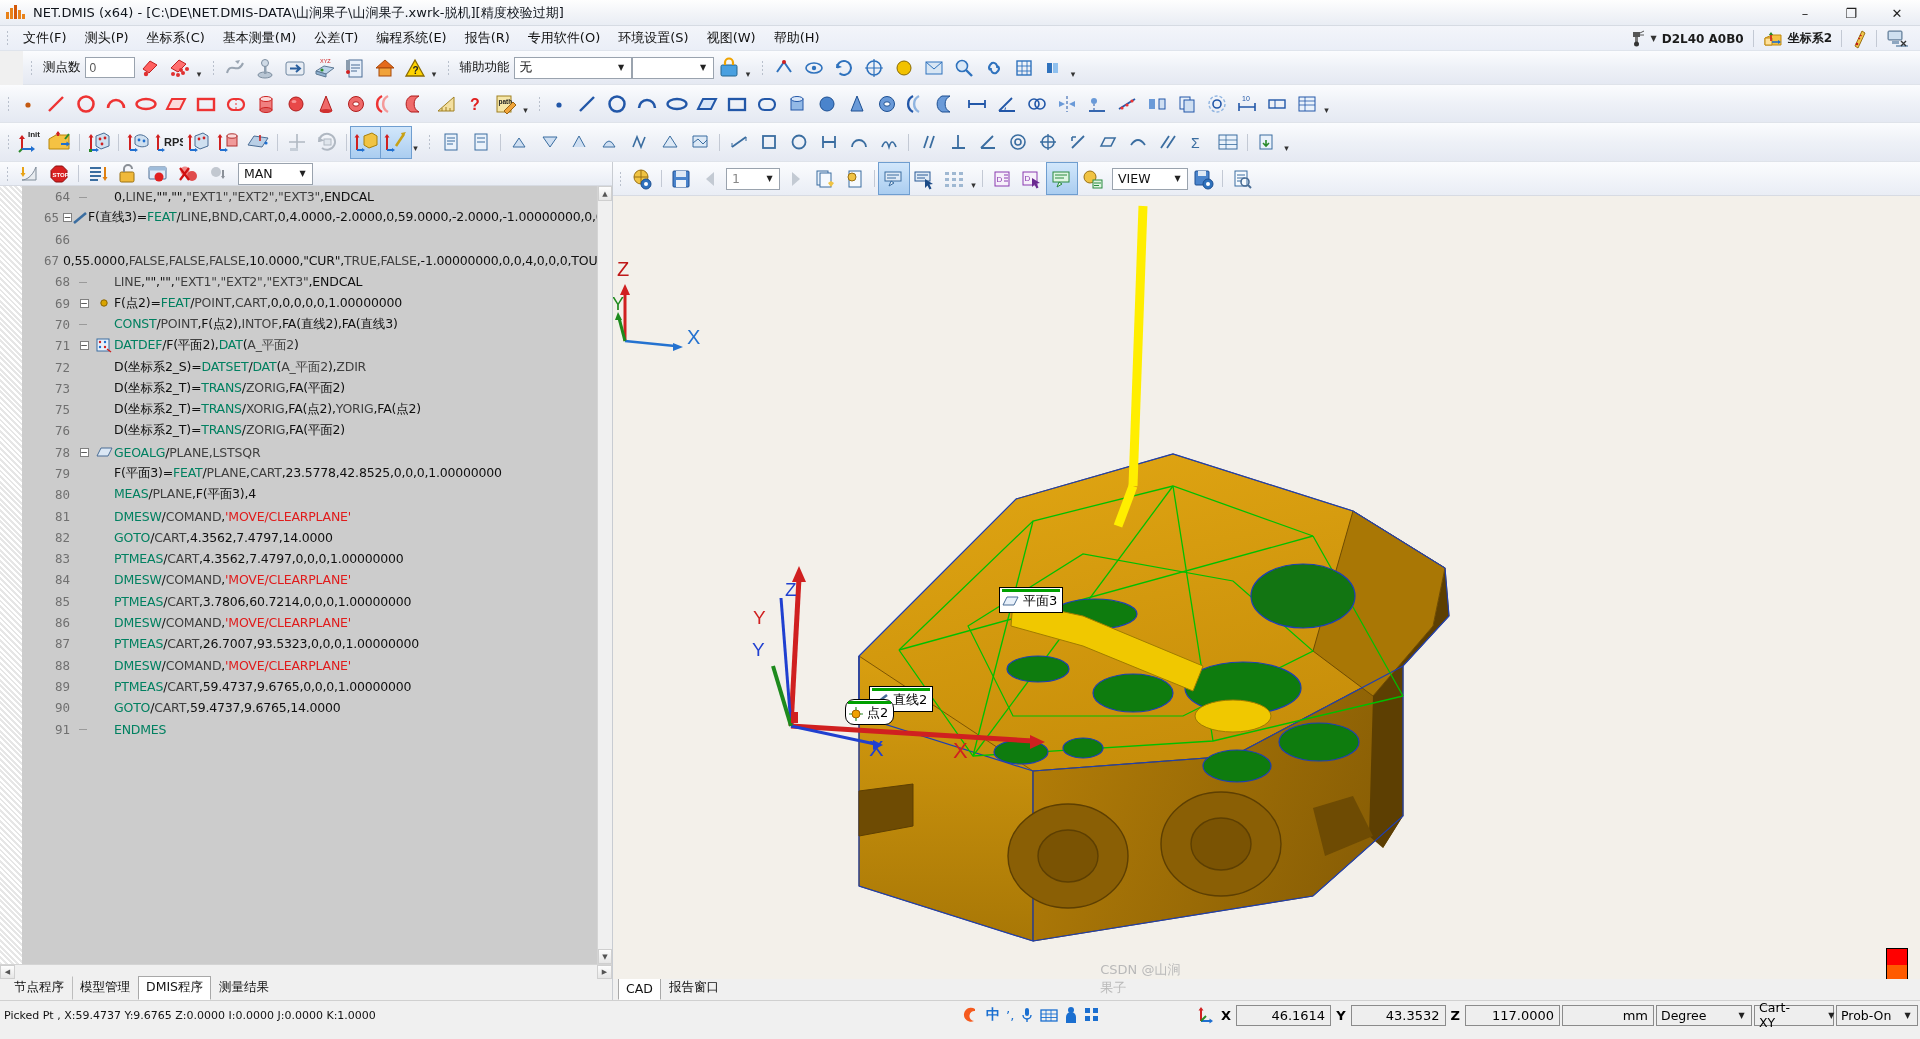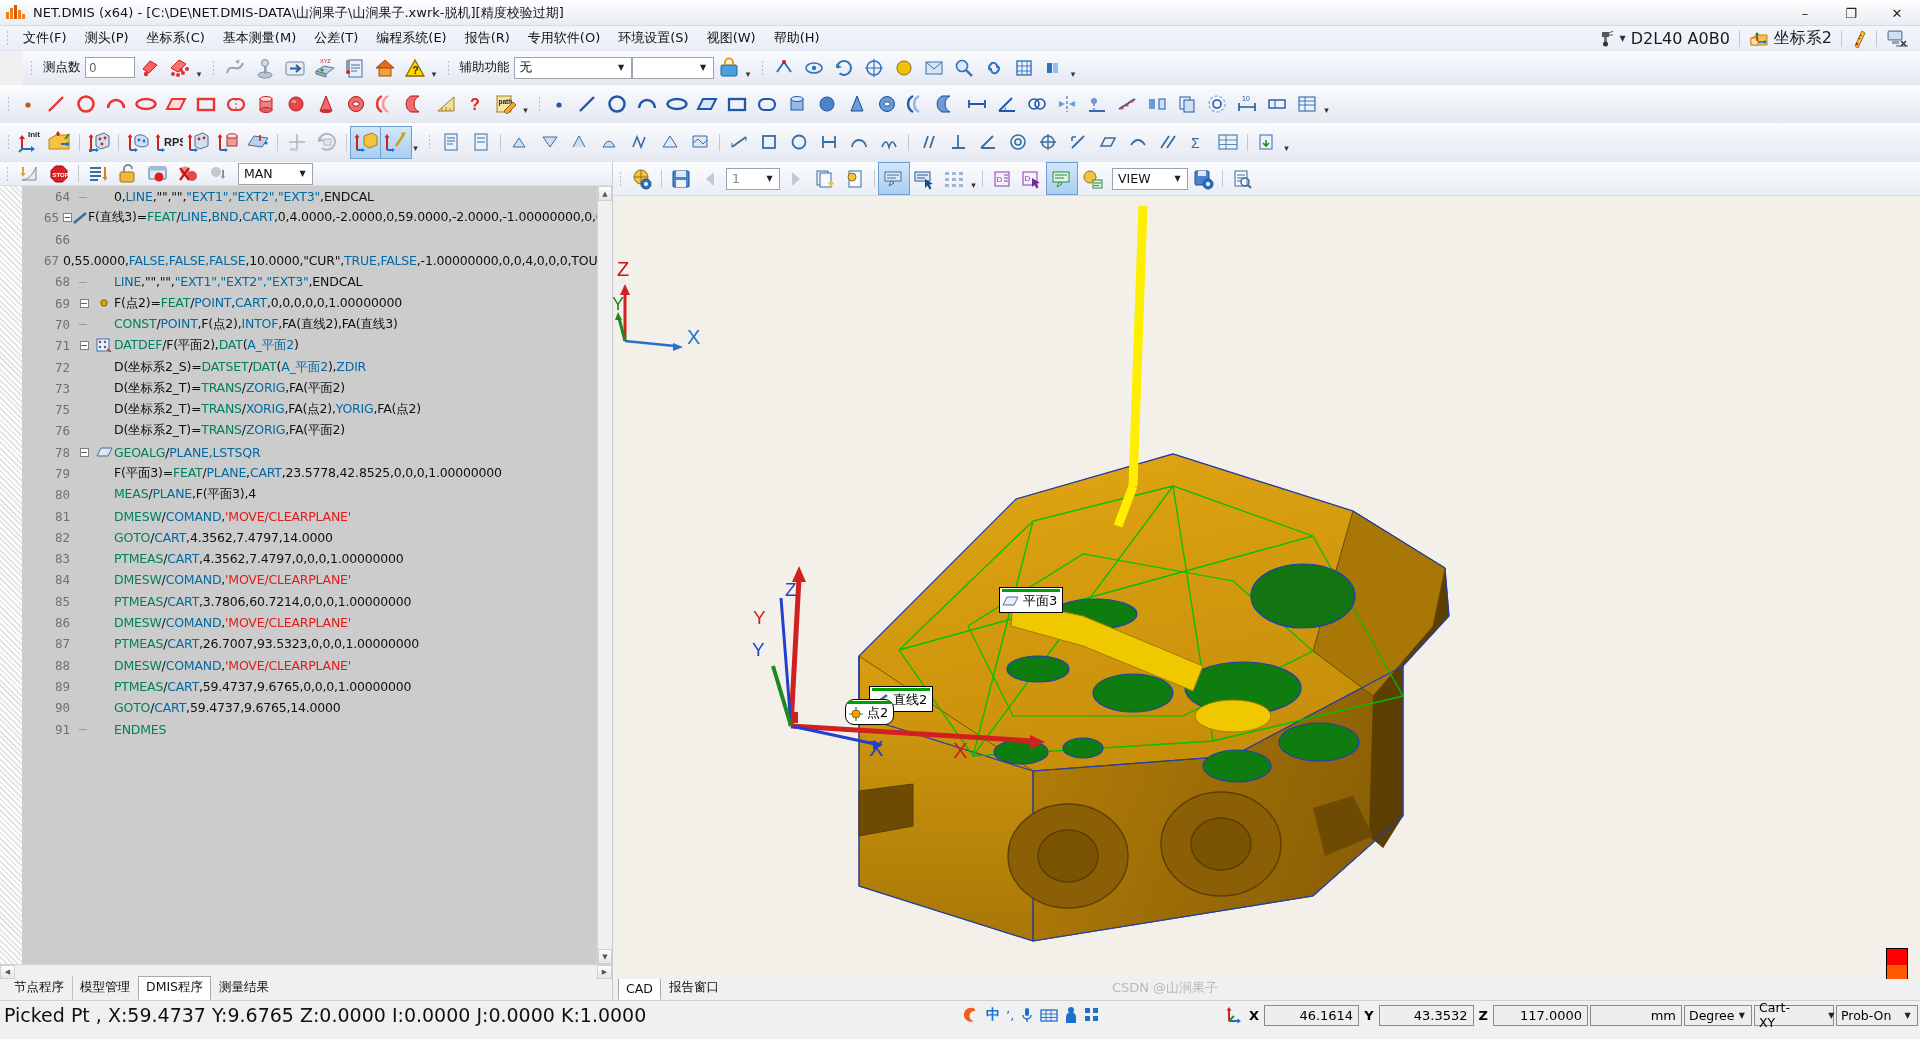--- a/index.html
+++ b/index.html
@@ -34,21 +34,21 @@
     background: linear-gradient(to bottom,#f3f5fa,#eaeef7);
     border-bottom: 1px solid #dfe4ec;
     display: flex; align-items: center; position: relative;
   }
   .gripper { width: 7px; height: 18px; margin: 0 3px 0 4px;
     background-image: radial-gradient(#b9c0cc 40%, transparent 41%);
     background-size: 3px 4px; background-repeat: repeat-y;
     background-position: 2px 1px; }
   .menu-item { padding: 3px 9px; font-size: 13px; color: #111; white-space: nowrap; cursor: default; }
   .menu-right { position: absolute; right: 4px; top: 0; height: 25px; display: flex; align-items: center; gap: 5px; }
-  .mr-text { font-size: 16px; font-weight: normal; color: #1b1b1b; }
+  .mr-text { font-size: 12px; font-weight: bold; color: #1b1b1b; }
   .vsep { width: 1px; height: 17px; background: #c3c9d4; margin: 0 4px; }
   
   .toolbar-row {
     width: 100%;
     background: linear-gradient(to bottom,#fbfcfe 0%,#eef1f7 50%,#e5e9f2 100%);
     border-bottom: 1px solid #dfe3ea;
     display: flex; align-items: center;
   }
   #tb1 { height: 34px; margin-left: 23px; }
   #tb2 { height: 38px; }
@@ -88,21 +88,21 @@
   .cline { height: 21.3px; display: flex; align-items: center; white-space: nowrap; }
   .lnum { width: 30px; text-align: right; color: #707070; font-size: 12.5px;
           font-family: "DejaVu Sans Mono","Liberation Mono",monospace; padding-right: 4px; }
   .gutter { width: 20px; display: flex; align-items: center; justify-content: center; position: relative; }
   .gutter .dash { width: 9px; height: 9px; border: 1px solid #808080; background: #fff;
                   display: flex; align-items: center; justify-content: center; font-size: 9px; line-height: 7px; color:#222;}
   .gutter .elb { position:absolute; left:5px; top:0; bottom:50%; border-left:1px solid #9a9a9a; border-bottom:1px solid #9a9a9a; width:8px; }
   .ficon { width: 20px; display: flex; align-items: center; justify-content: center; }
   .ctext { font-family: "DejaVu Sans","Liberation Sans",sans-serif; font-size: 12.5px; letter-spacing: -0.2px; }
   .k-green { color: #008060; }
-  .k-teal  { color: #0369a1; }
+  .k-teal  { color: #404040; }
   .k-black { color: #101010; }
   .k-red   { color: #e01b1b; }
   
   .vscroll { width: 15px; background: #f0f0f0; border-left: 1px solid #d4d4d4; display:flex; flex-direction:column; }
   .vscroll .arw { height: 15px; background: linear-gradient(to bottom,#fdfdfd,#e6e6e6); border:1px solid #cfcfcf; display:flex;align-items:center;justify-content:center;font-size:7px;color:#555;}
   .vscroll .trk { flex:1; background:#f0f0f0; }
   .hscroll { height: 15px; background: #f0f0f0; border-top: 1px solid #d4d4d4; display:flex; }
   .hscroll .arw { width: 15px; background: linear-gradient(to bottom,#fdfdfd,#e6e6e6); border:1px solid #cfcfcf; display:flex;align-items:center;justify-content:center;font-size:7px;color:#555;}
   .hscroll .trk { flex:1; }
   
@@ -117,21 +117,21 @@
   
   .vlabel { position: absolute; background: #fff; border: 1px solid #000; padding: 1px 5px 2px 2px;
             font-size: 13px; color: #000; display: flex; align-items: center; gap: 3px; white-space: nowrap; }
   .vlabel .bar { height: 3px; background: #00a000; position: absolute; left: 2px; right: 2px; top: 1px; }
   
   #legend { position: absolute; right: 12px; top: 752px; width: 22px; border: 1px solid #000; }
   #legend div { height: 16px; }
   
   #statuswrap { height: 29px; display: flex; width: 100%; border-top: 1px solid #d0d0d0;
                 background: #f0f0f0; align-items: center; }
-  .status-left { font-size: 19px; color: #111; padding-left: 4px; white-space: nowrap; }
+  .status-left { font-size: 11px; color: #111; padding-left: 4px; white-space: nowrap; }
   .sb-field { height: 21px; border: 1px solid #8b8b8b; background: #eeeeee; color: #000;
               font-size: 13px; display: flex; align-items: center; justify-content: flex-end;
               padding: 0 5px; font-family: "DejaVu Sans","Liberation Sans",sans-serif; }
   .sb-lab { font-size: 13px; font-weight: bold; color: #000; padding: 0 3px; }
   .sb-combo { height: 21px; border: 1px solid #8b8b8b; background: #eee; font-size: 12.5px; color:#000;
               display:flex; align-items:center; justify-content:space-between; padding: 0 2px 0 4px; }
   .ime { display: flex; align-items: center; gap: 6px; }
   .watermark { position: absolute; right: 6px; bottom: 18px; color: #b9b9b9; font-size: 13px; }
   .ico { display:block; }
 </style>
@@ -1516,21 +1516,21 @@
         <path d="M5 16 l5 -5" stroke="#2a8a2a" stroke-width="2"></path>
       </svg>
       </span>
     <span class="sb-lab">X</span>
     <span class="sb-field" style="width:95px;">46.1614</span>
     <span class="sb-lab">Y</span>
     <span class="sb-field" style="width:95px;">43.3532</span>
     <span class="sb-lab">Z</span>
     <span class="sb-field" style="width:95px;">117.0000</span>
     <span class="sb-field" style="width:92px;">mm</span>
-    <span class="sb-combo" style="width:68px;">
+    <span class="sb-combo" style="width:96px;">
       <span>Degree</span>
       <span class="combo-arrow">▼</span>
     </span>
     <span class="sb-combo" style="width:80px;gap:39px;">
       <span>Cart-XY</span>
       <span class="combo-arrow">▼</span>
     </span>
     <span class="sb-combo" style="width:82px;">
       <span>Prob-On</span>
       <span class="combo-arrow">▼</span>

